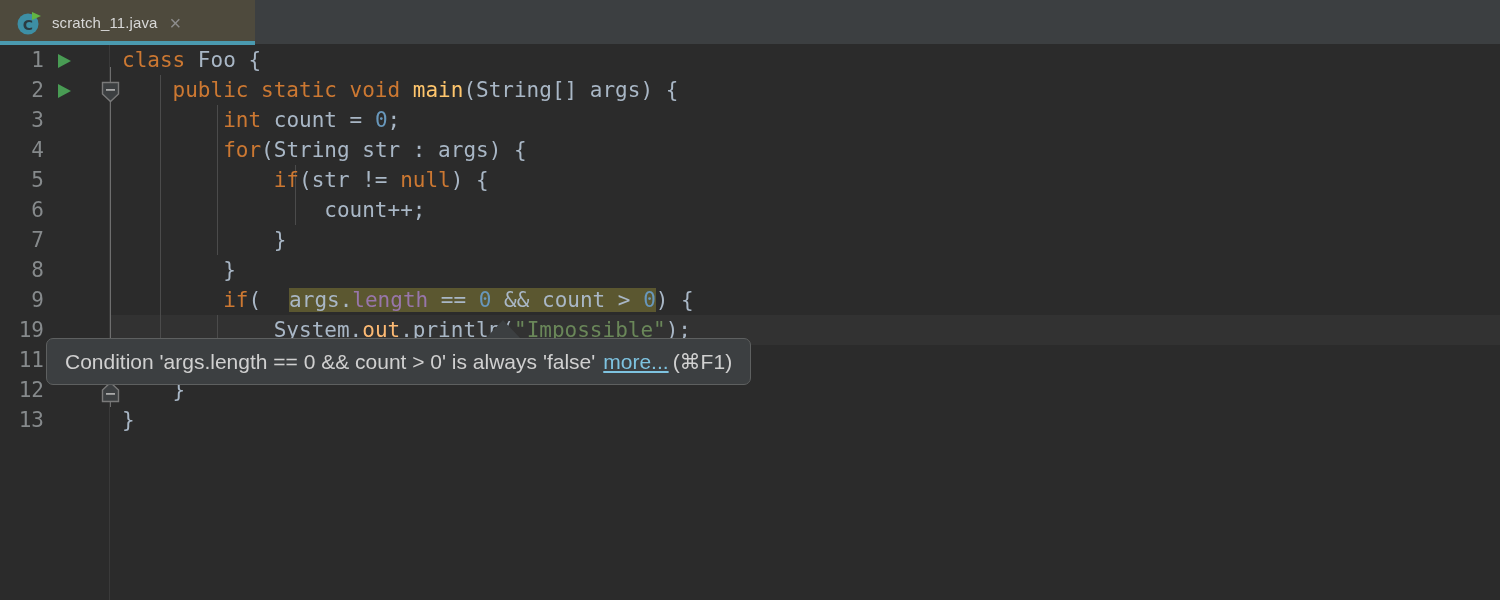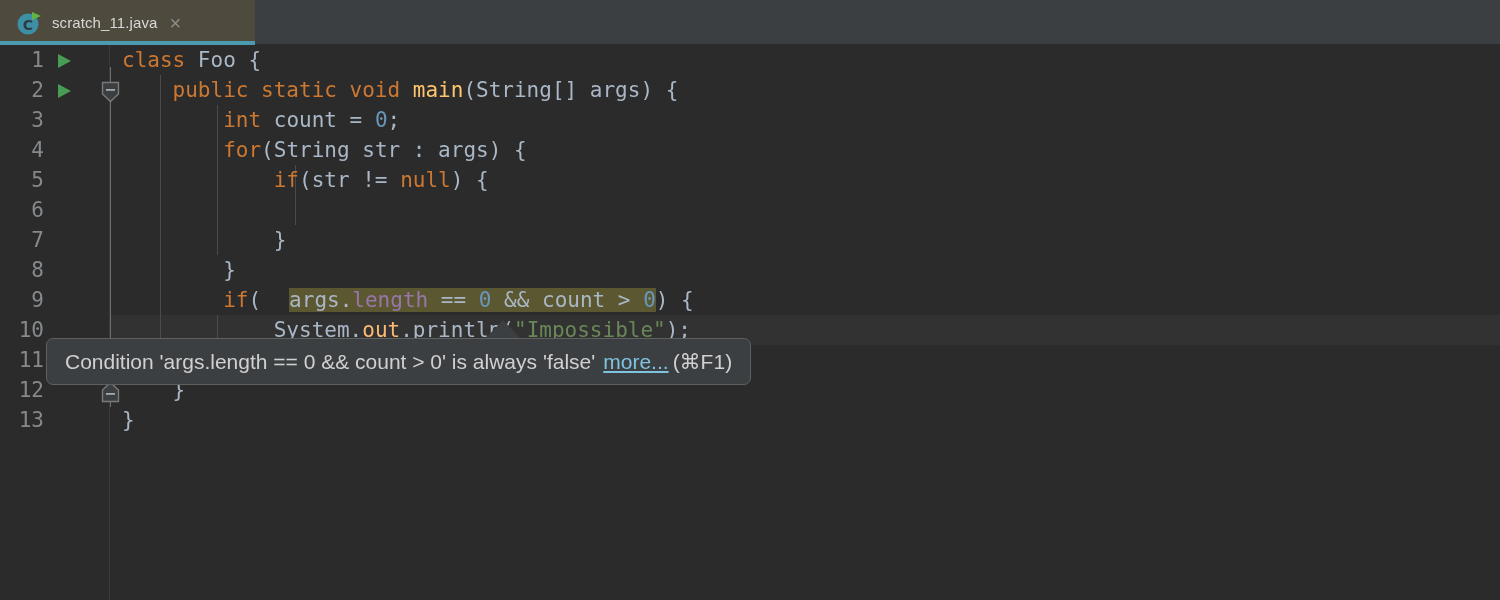--- a/index.html
+++ b/index.html
@@ -270,20 +270,21 @@
       <div class="guide" style="left:217px;"></div>
       <div class="guide" style="left:295px;"></div>
       <span class="code">            <span class="kw">if</span><span class="plain">(str != </span><span class="kw">null</span><span class="plain">) {</span></span>
     </div>
 
     <div class="row">
       <span class="lnum">6</span>
       <div class="guide" style="left:160px;"></div>
       <div class="guide" style="left:217px;"></div>
       <div class="guide" style="left:295px;"></div>
+      <span class="code">                <span class="plain">count++;</span></span>
     </div>
 
     <div class="row">
       <span class="lnum">7</span>
       <div class="guide" style="left:160px;"></div>
       <div class="guide" style="left:217px;"></div>
       <span class="code">            <span class="plain">}</span></span>
     </div>
 
     <div class="row">
@@ -292,21 +293,21 @@
       <span class="code">        <span class="plain">}</span></span>
     </div>
 
     <div class="row">
       <span class="lnum">9</span>
       <div class="guide" style="left:160px;"></div>
       <span class="code">        <span class="kw">if</span><span class="plain">(</span><span class="hl"><span class="plain">args.</span><span class="fld">length</span><span class="plain"> == </span><span class="num">0</span><span class="plain"> &amp;&amp; count &gt; </span><span class="num">0</span></span><span class="plain">) {</span></span>
     </div>
 
     <div class="row">
-      <span class="lnum">10</span>
+      <span class="lnum">19</span>
       <div class="guide" style="left:160px;"></div>
       <div class="guide" style="left:217px;"></div>
       <span class="code">            <span class="plain">System.</span><span class="fld-i">out</span><span class="plain">.</span><span class="plain">println</span><span class="plain">(</span><span class="str">"Impossible"</span><span class="plain">);</span></span>
     </div>
 
     <div class="row">
       <span class="lnum">11</span>
       <div class="guide" style="left:160px;"></div>
       <span class="code">        <span class="plain">}</span></span>
     </div>

